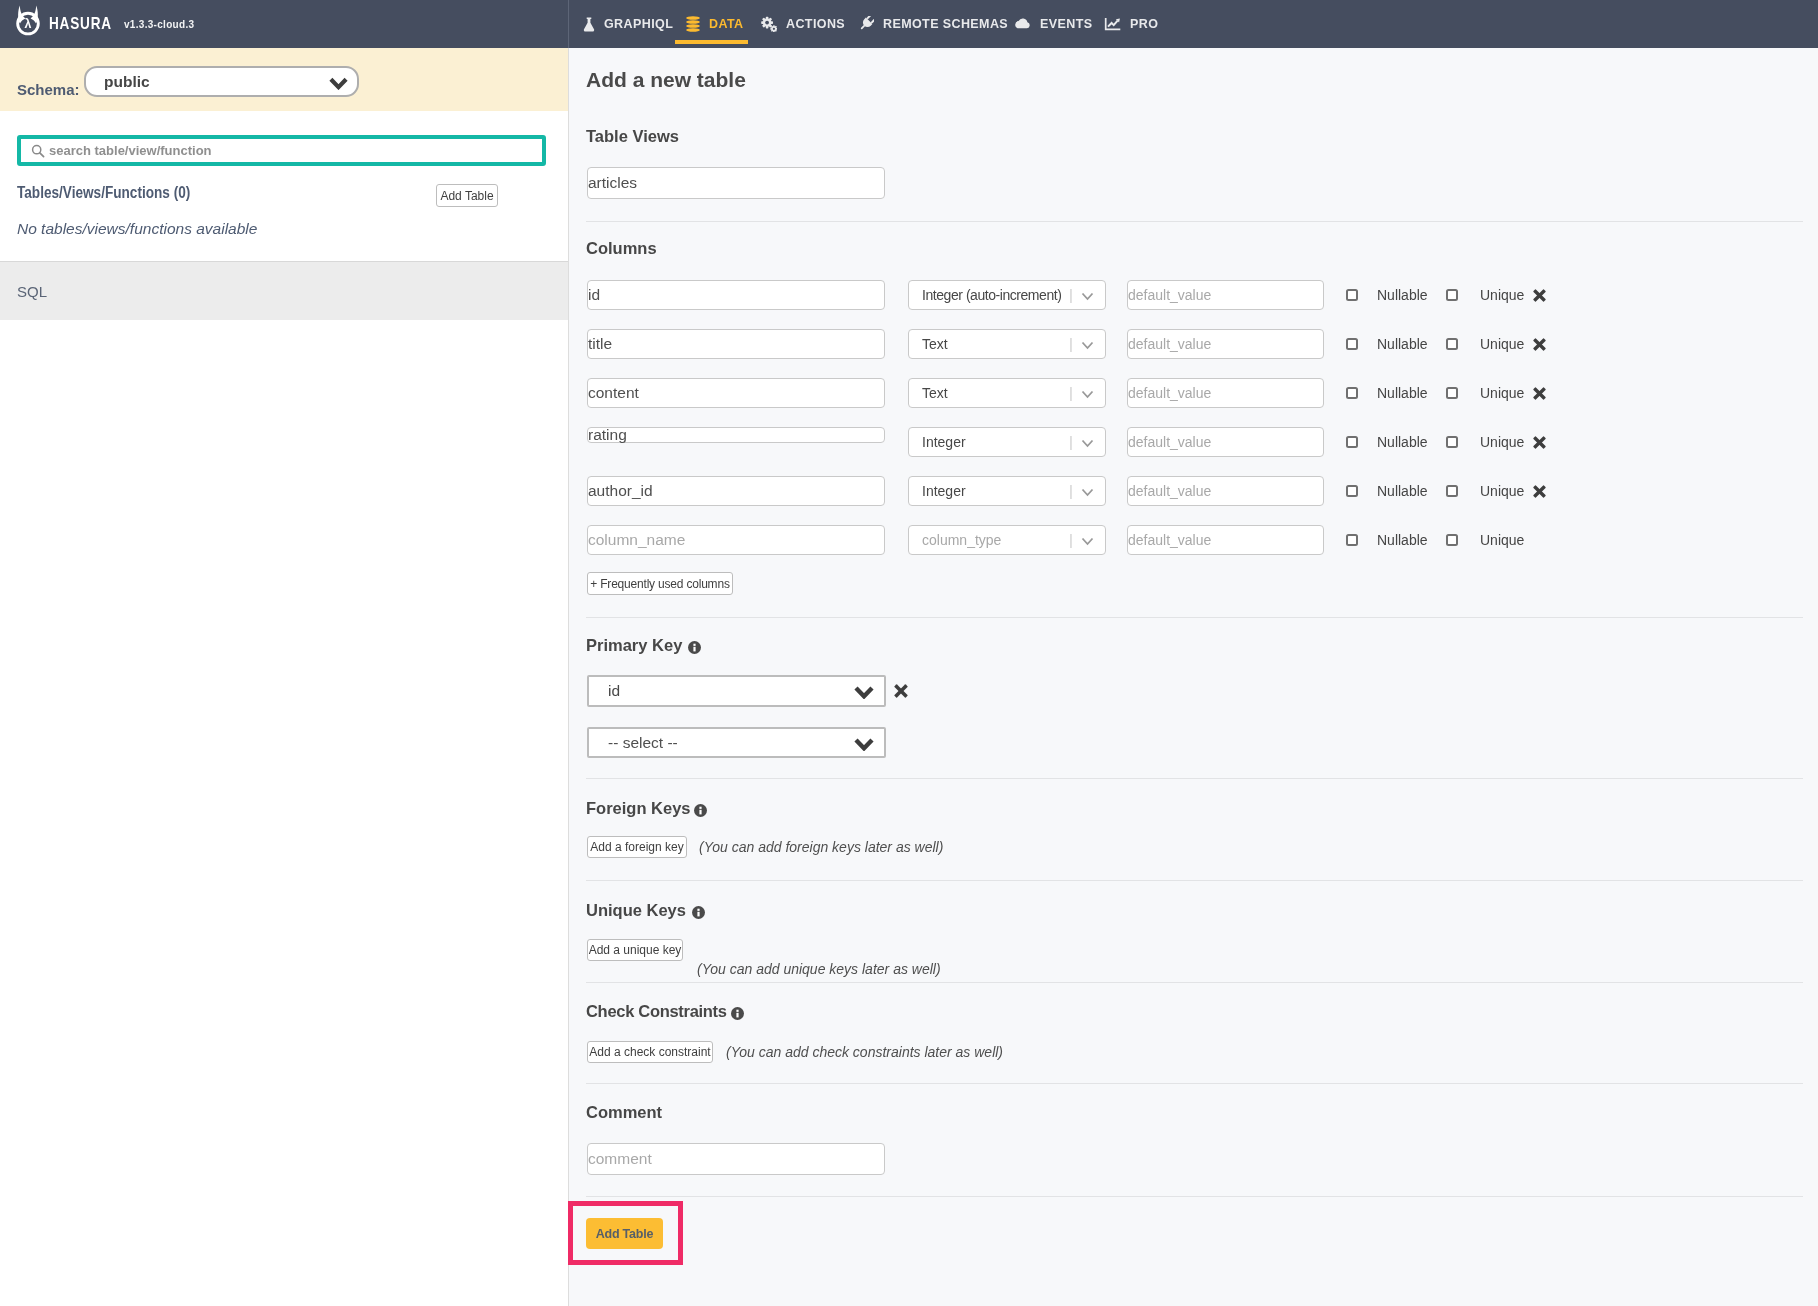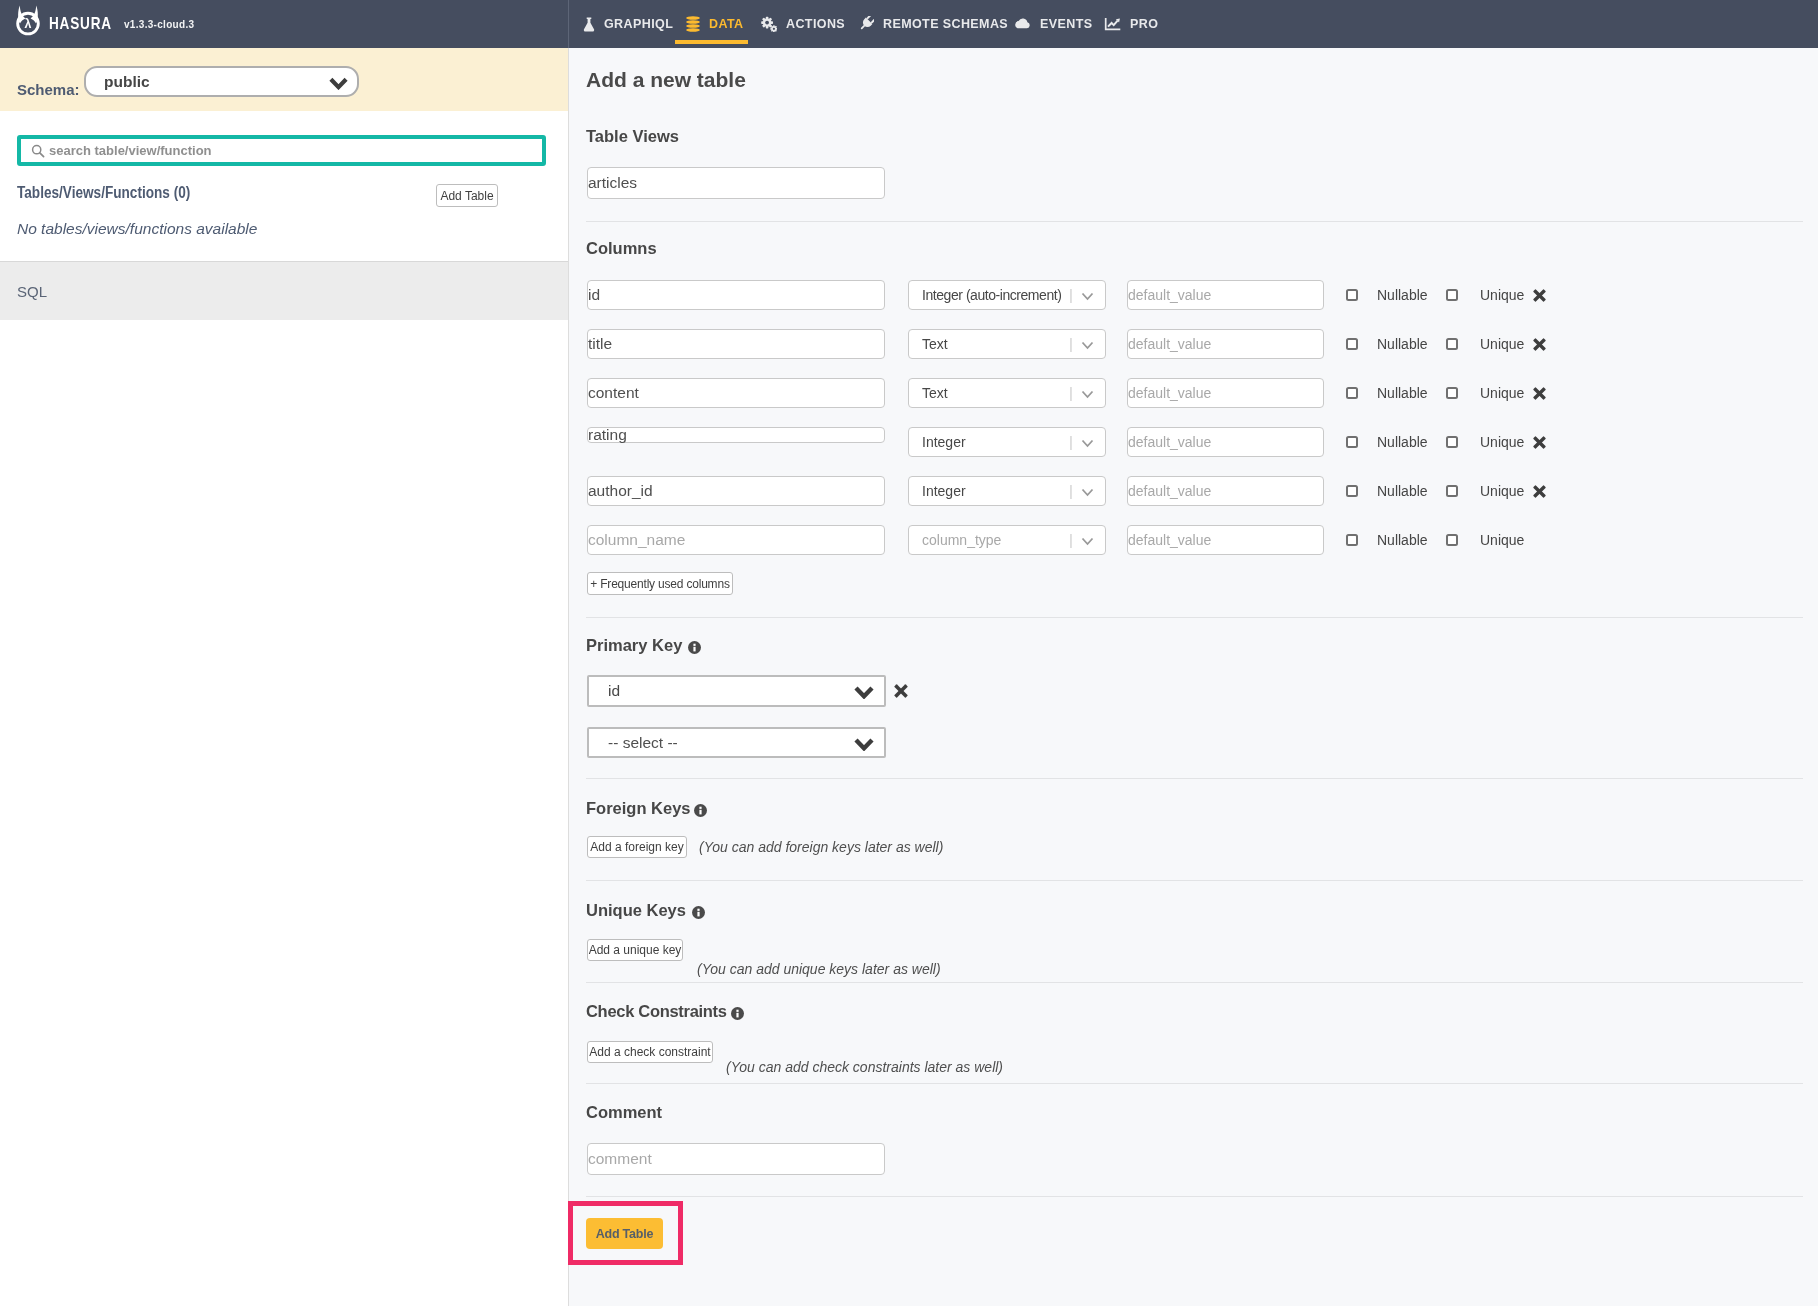--- a/index.html
+++ b/index.html
@@ -332,21 +332,21 @@
   <div class="ital" style="left:697px;top:915px;margin-top:46px;">(You can add unique keys later as well)</div>
   <div class="divider" style="top:982px;"></div>
 
   <div class="lbl" style="left:586px;top:1002px;letter-spacing:-.3px;">Check Constraints</div>
   <svg class="ab" style="left:731px;top:1007px" width="13" height="13" viewBox="0 0 13 13">
         <circle cx="6.5" cy="6.5" r="6.5" fill="#4a4a4a"></circle>
         <rect x="5.4" y="2.7" width="2.2" height="2.2" fill="#fff"></rect>
         <rect x="5.4" y="5.8" width="2.2" height="4.6" fill="#fff"></rect>
       </svg>
   <div class="btn" style="left:587px;top:1041px;width:126px;height:22px;">Add a check constraint</div>
-  <div class="ital" style="left:726px;top:1044px;margin-top:15px;">(You can add check constraints later as well)</div>
+  <div class="ital" style="left:726px;top:1044px;">(You can add check constraints later as well)</div>
   <div class="divider" style="top:1083px;"></div>
 
   <div class="lbl" style="left:586px;top:1103px;">Comment</div>
   <div class="inp" style="left:587px;top:1143px;width:298px;height:32px;">
         <span class="ph">comment</span>
       </div>
   <div class="divider" style="top:1196px;"></div>
 
   <div class="ab" style="left:568px;top:1201px;width:115px;height:64px;border:5px solid #ef2b66;box-sizing:border-box;"></div>
   <div class="ab" style="left:586px;top:1218px;width:77px;height:31px;background:#fcbd33;border-radius:4px;display:flex;align-items:center;justify-content:center;font-size:12.5px;font-weight:bold;color:#575f68;letter-spacing:-.2px;">Add Table</div>

